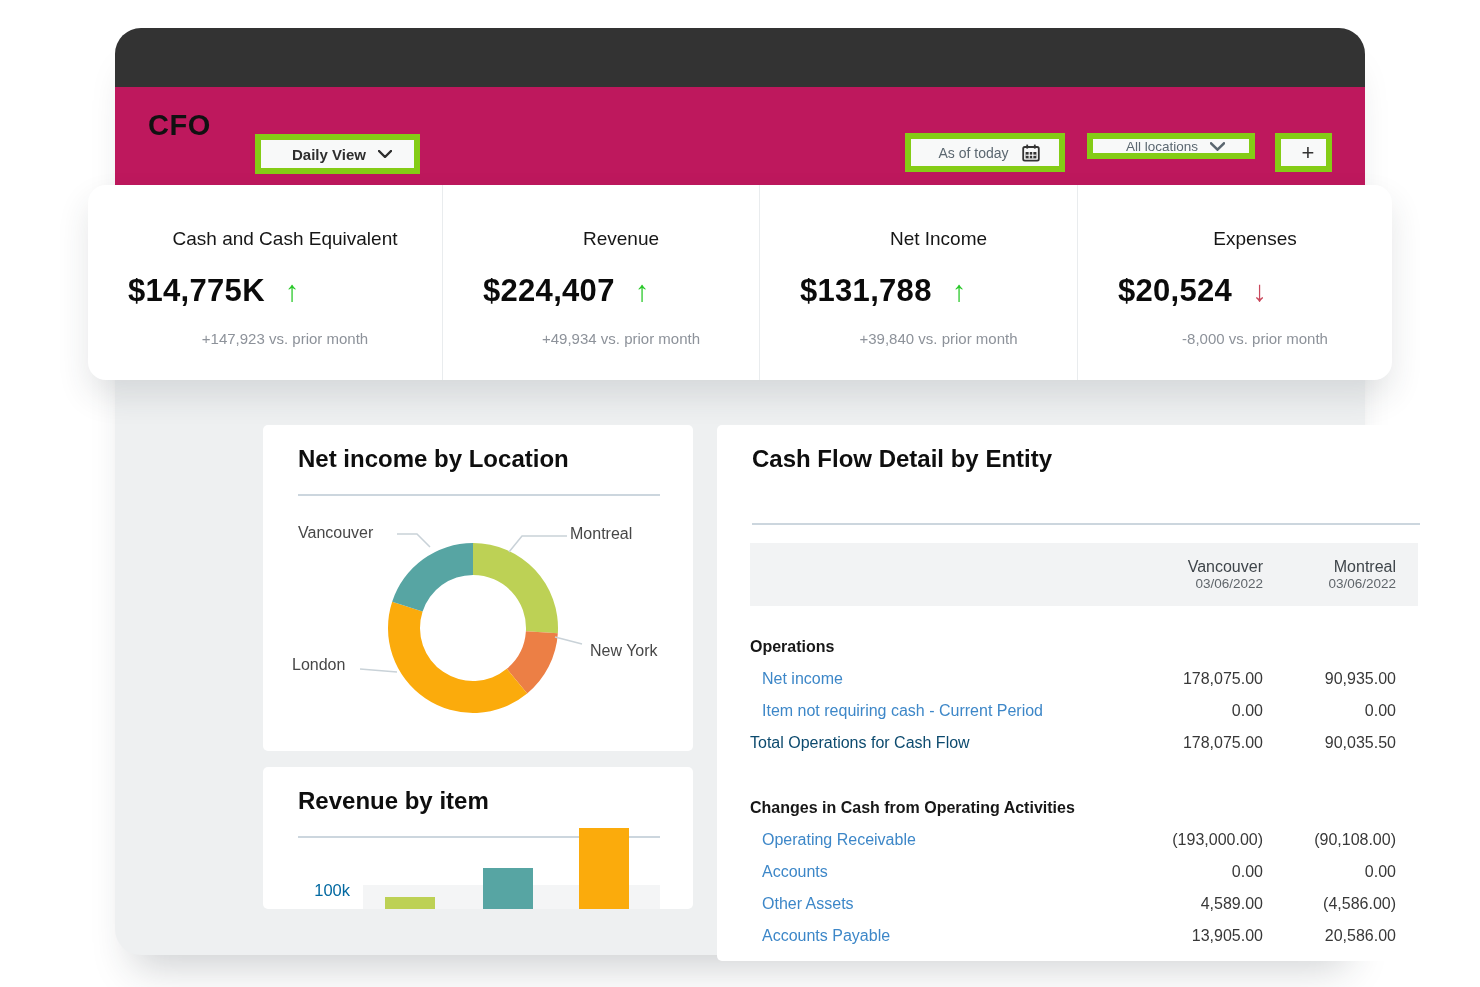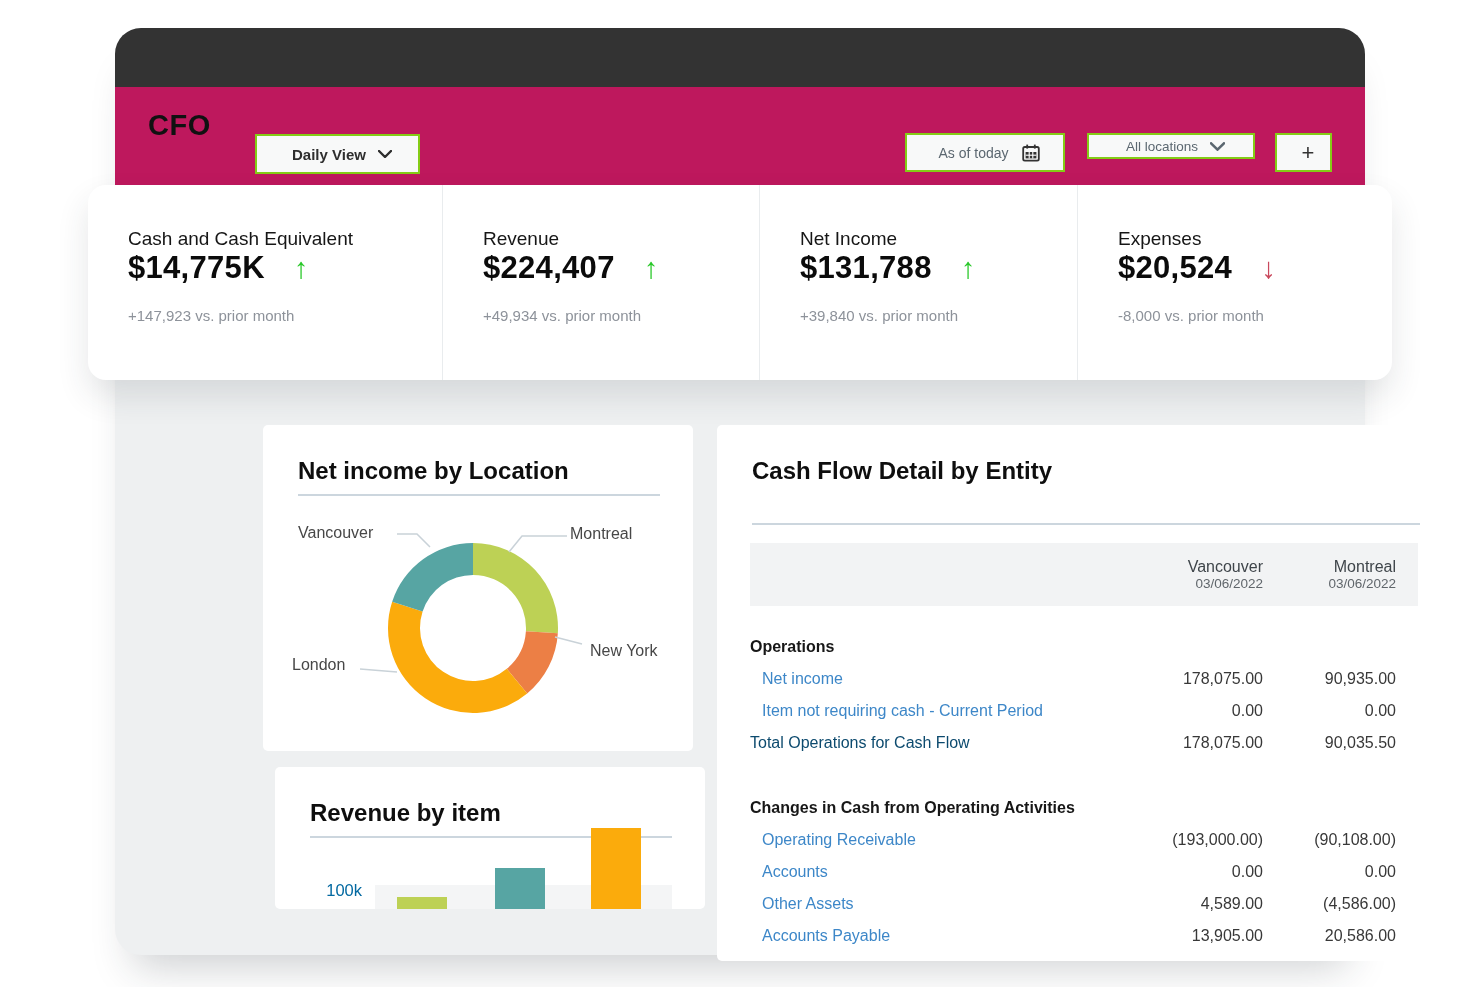--- a/index.html
+++ b/index.html
@@ -8,48 +8,48 @@
 
   
   .dashboard { position:absolute; left:115px; top:28px; width:1250px; height:927px;
     border-radius:26px; background:#eef0f1; box-shadow:0 30px 40px -18px rgba(30,40,50,.22); }
   .topbar { position:absolute; left:0; top:0; width:100%; height:59px; background:#333333;
     border-radius:26px 26px 0 0; }
   .header { position:absolute; left:0; top:59px; width:100%; height:113px; background:#be185d; }
   .app-title { position:absolute; left:33px; top:22px; font-size:29px; font-weight:800; color:#111; letter-spacing:.5px; }
 
   .hbtn { position:absolute; display:flex; align-items:center; justify-content:center; gap:12px;
-    background:#f8f9f9; border:2px solid #84cc16; color:#5b6770; font-size:14px; cursor:pointer;
+    background:#f8f9f9; border:6px solid #84cc16; color:#5b6770; font-size:14px; cursor:pointer;
     font-family:"Liberation Sans", sans-serif;padding-left:9px; }
   .btn-view { left:140px; top:47px; width:165px; height:40px; font-size:15px; font-weight:700; color:#2e2e2e; }
   .btn-date { left:790px; top:46px; width:160px; height:39px;text-align:center; }
   .btn-loc  { left:972px; top:46px; width:168px; height:26px; font-size:13.5px; }
   .btn-add  { left:1160px; top:46px; width:57px; height:39px; font-size:22px; color:#333; font-weight:400; }
   .chev { stroke:currentColor; stroke-width:2.4; fill:none; stroke-linecap:round; stroke-linejoin:round; }
   .btn-view .chev { stroke:#2e2e2e; }
 
   
   .kpi-card { position:absolute; left:88px; top:185px; width:1304px; height:195px; background:#fff;
     border-radius:18px; box-shadow:0 16px 32px rgba(40,50,60,.12); display:flex; }
-  .kpi-cell { position:relative; padding:43px 0 0 40px; }
+  .kpi-cell { position:relative; padding:43px 0 0 40px;text-align:center; }
   .kpi-cell.c1 { width:355px; } .kpi-cell.c2 { width:317px; } .kpi-cell.c3 { width:318px; } .kpi-cell.c4 { width:314px; }
   .kpi-cell.divider { border-right:1px solid #e9ecee; }
   .kpi-label { font-size:19px; font-weight:500; color:#161616; }
-  .kpi-value-row { display:flex; align-items:center;gap:9px; }
+  .kpi-value-row { margin-top:23px; display:flex; align-items:center; }
   .kpi-value { font-size:31px; font-weight:800; color:#0b0b0b; letter-spacing:.3px; }
   .kpi-arrow { margin-left:20px; font-size:29px; font-weight:800; }
   .kpi-arrow.up { color:#29c829; } .kpi-arrow.down { color:#c9485c; }
   .kpi-delta { margin-top:21px; font-size:15px; color:#8d929a; }
 
   
   .panel { position:absolute; background:#fff; border-radius:5px; }
   .panel-donut { left:148px; top:397px; width:430px; height:326px; }
-  .panel-bars  { left:148px; top:739px; width:430px; height:142px; overflow:hidden;margin-left:12px; }
+  .panel-bars  { left:148px; top:739px; width:430px; height:142px; overflow:hidden; }
   .panel-table { left:602px; top:397px; width:746px; height:536px; }
-  .panel-title { position:absolute; left:35px; top:32px; font-size:24px; font-weight:800; color:#0e0e0e; }
+  .panel-title { position:absolute; left:35px; top:20px; font-size:24px; font-weight:800; color:#0e0e0e; }
   .title-rule { position:absolute; left:35px; height:2px; background:#ccd6de; }
   .panel-donut .title-rule { top:69px; width:362px; }
   .panel-bars  .title-rule { top:69px; width:362px; }
   .panel-table .title-rule { top:98px; width:668px; }
 
   
   .donut-svg { position:absolute; left:0; top:0; }
   .callout { position:absolute; font-size:16px; color:#474747; }
   .lbl-vancouver { left:35px;  top:99px; }
   .lbl-montreal  { left:307px; top:100px; }

